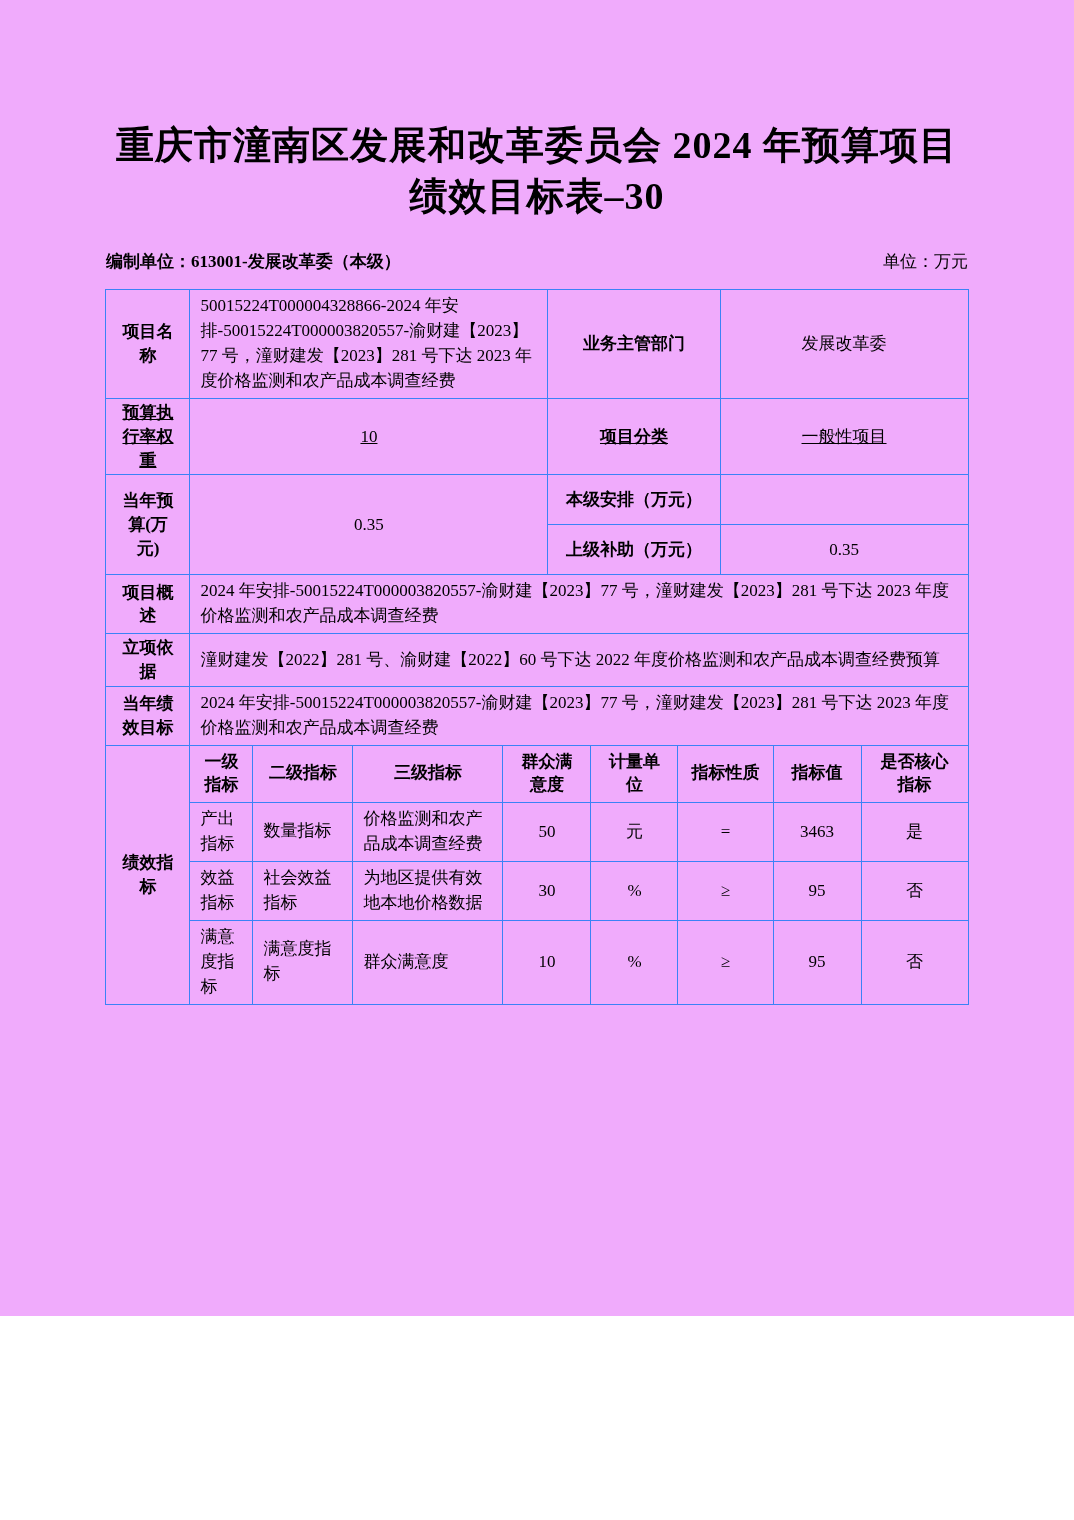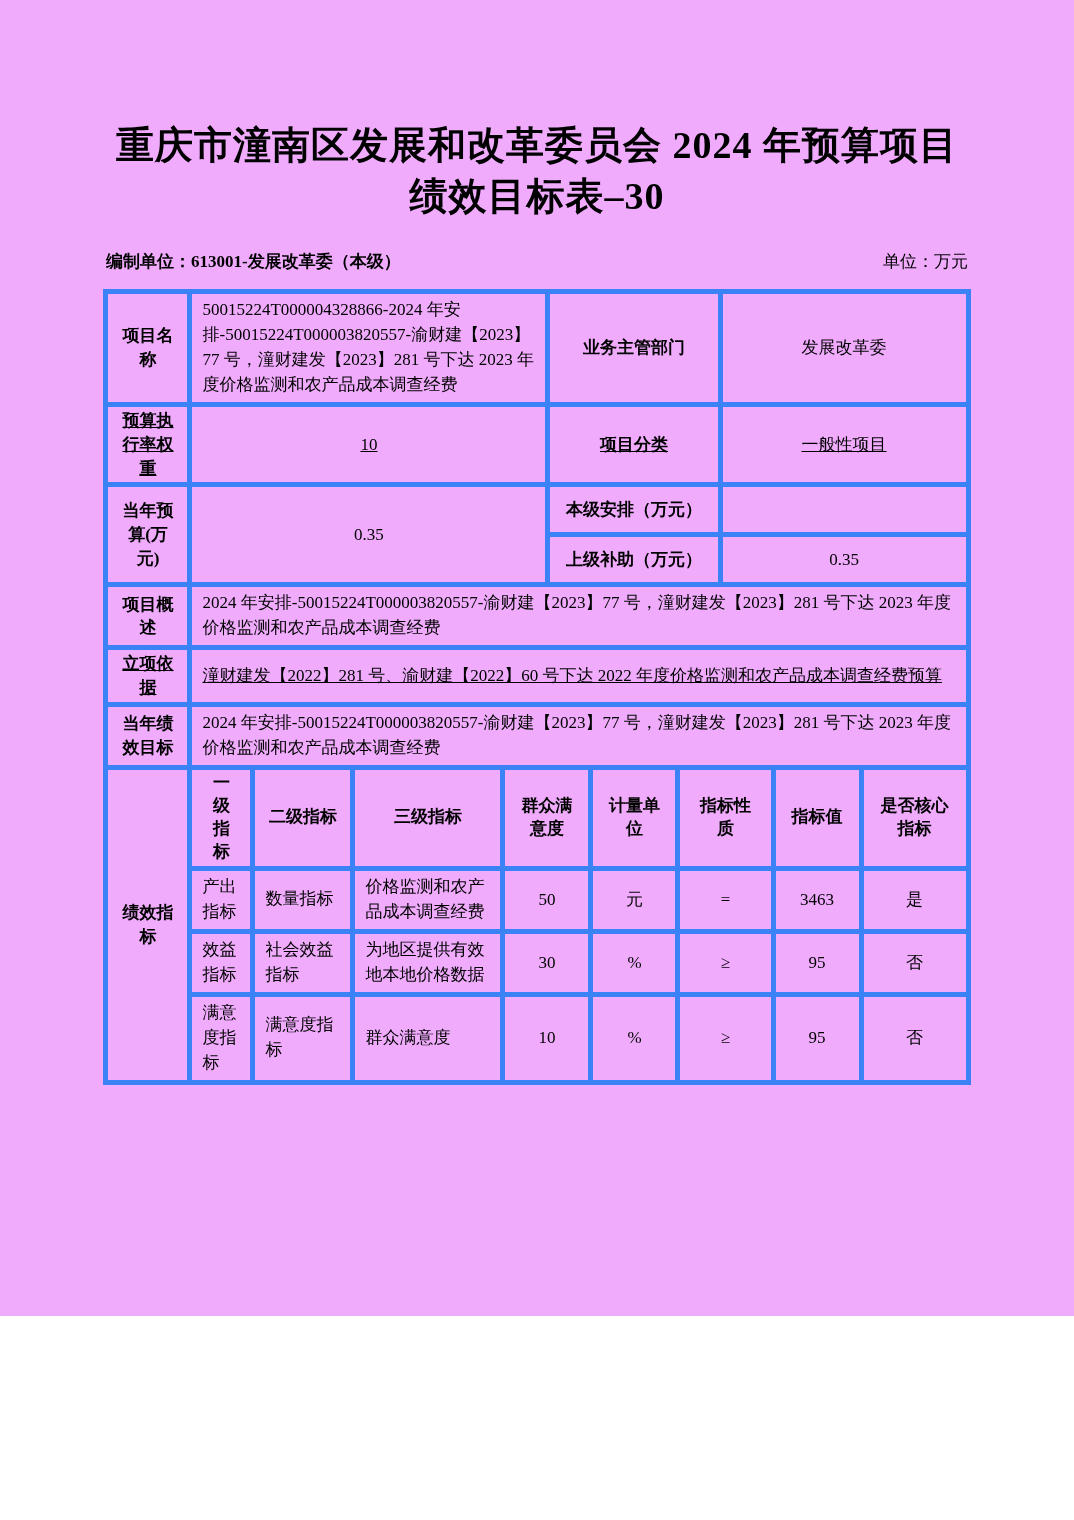--- a/index.html
+++ b/index.html
@@ -31,21 +31,21 @@
   .meta-left { font-weight: bold; }
   .meta-right { font-weight: normal; }
   table.main-table {
     width: 862px;
     margin: 16px auto 0 auto;
     border-collapse: collapse;
     table-layout: fixed;
     font-size: 17px;
   }
   table.main-table td {
-    border: 5px solid #3b82f6;
+    border: 1px solid #3b82f6;
     vertical-align: middle;
     overflow: hidden;
     word-break: break-word;
   }
   td.lbl {
     font-weight: bold;
     text-align: center;
     padding: 2px 12px;
     line-height: 1.4;
   }
@@ -64,21 +64,21 @@
     text-align: center;
     padding: 2px 6px;
     line-height: 1.4;
     margin-left: 39px;
   }
   tr.r1  { height: 102px; }
   tr.r2  { height: 72px; text-decoration: underline; }
   tr.r3a { height: 50px; }
   tr.r3b { height: 50px; }
   tr.r4  { height: 56px; }
-  tr.r5  { height: 50px; text-decoration: underline; }
+  tr.r5  { height: 50px; }
   tr.r6  { height: 50px; }
   tr.rh  { height: 57px; }
   tr.rd1 { height: 53px; }
   tr.rd2 { height: 52px; }
   tr.rd3 { height: 60px; }
   .page-number {
     position: absolute;
     left: 127px;
     top: 1437px;
     font-size: 12px;

